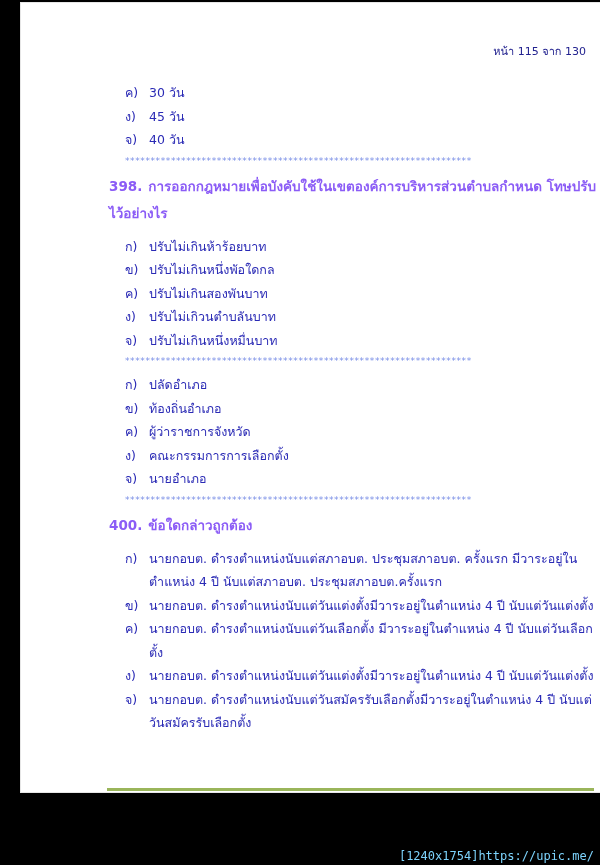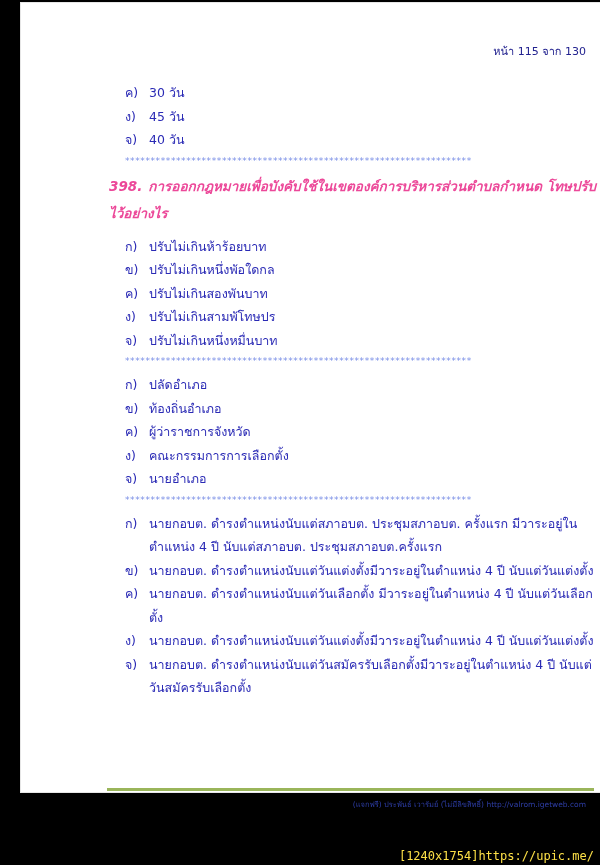--- a/index.html
+++ b/index.html
@@ -60,24 +60,23 @@
     overflow: hidden;
     white-space: nowrap;
     padding-left: 16px;
     margin-top: 3px;
     margin-bottom: 6px;
     width: 445px;
   }
   .q {
     font-size: 13.5px;
     font-weight: bold;
-    color: #ec4899;
+    color: #8b5cf6;
     line-height: 27px;
     margin-bottom: 8px;
-    font-style: italic;
   }
   .q .num { margin-right: 6px; }
   .footer-rule {
     position: absolute;
     left: 86px;
     top: 785px;
     width: 487px;
     height: 3px;
     background: #9ab55a;
   }
@@ -87,21 +86,21 @@
     top: 795px;
     font-size: 7.5px;
     color: #2e3ea8;
   }
   .watermark {
     position: absolute;
     right: 6px;
     bottom: 2px;
     font-family: "DejaVu Sans Mono", monospace;
     font-size: 12px;
-    color: #fde047;
+    color: #7dd3fc;
   }
 </style>
 </head>
 <body>
 
 <div class="page">
   <div class="header">หน้า 115 จาก 130</div>
 
   <div class="content">
 
@@ -129,21 +128,21 @@
     <div class="opt">
       <span class="lbl">ข)</span>
       <span class="txt">ปรับไม่เกินหนึ่งพัอใดกล</span>
     </div>
     <div class="opt">
       <span class="lbl">ค)</span>
       <span class="txt">ปรับไม่เกินสองพันบาท</span>
     </div>
     <div class="opt">
       <span class="lbl">ง)</span>
-      <span class="txt">ปรับไม่เกินสามพัโทษปร</span>
+      <span class="txt">ปรับไม่เกิวนตำบลันบาท</span>
     </div>
     <div class="opt">
       <span class="lbl">จ)</span>
       <span class="txt">ปรับไม่เกินหนึ่งหมื่นบาท</span>
     </div>
     <div class="stars">********************************************************************</div>
 
     <div class="opt">
       <span class="lbl">ก)</span>
       <span class="txt">ปลัดอำเภอ</span>
@@ -159,20 +158,23 @@
     <div class="opt">
       <span class="lbl">ง)</span>
       <span class="txt">คณะกรรมการการเลือกตั้ง</span>
     </div>
     <div class="opt">
       <span class="lbl">จ)</span>
       <span class="txt">นายอำเภอ</span>
     </div>
     <div class="stars">********************************************************************</div>
 
+    <div class="q">
+      <span class="num">400.</span><span>ข้อใดกล่าวถูกต้อง</span>
+    </div>
     <div class="opt">
       <span class="lbl">ก)</span>
       <span class="txt">นายกอบต. ดำรงตำแหน่งนับแต่สภาอบต. ประชุมสภาอบต. ครั้งแรก มีวาระอยู่ในตำแหน่ง 4 ปี นับแต่สภาอบต. ประชุมสภาอบต.ครั้งแรก</span>
     </div>
     <div class="opt">
       <span class="lbl">ข)</span>
       <span class="txt">นายกอบต. ดำรงตำแหน่งนับแต่วันแต่งตั้งมีวาระอยู่ในตำแหน่ง 4 ปี นับแต่วันแต่งตั้ง</span>
     </div>
     <div class="opt">
       <span class="lbl">ค)</span>
@@ -182,16 +184,15 @@
       <span class="lbl">ง)</span>
       <span class="txt">นายกอบต. ดำรงตำแหน่งนับแต่วันแต่งตั้งมีวาระอยู่ในตำแหน่ง 4 ปี นับแต่วันแต่งตั้ง</span>
     </div>
     <div class="opt">
       <span class="lbl">จ)</span>
       <span class="txt">นายกอบต. ดำรงตำแหน่งนับแต่วันสมัครรับเลือกตั้งมีวาระอยู่ในตำแหน่ง 4 ปี นับแต่วันสมัครรับเลือกตั้ง</span>
     </div>
   </div>
 
   <div class="footer-rule"></div>
-  <div class="footer-text">(แจกฟรี) ประพันธ์ เวารัมย์ (ไม่มีลิขสิทธิ์)  http://valrom.igetweb.com</div>
 </div>
 
 <div class="watermark">[1240x1754]https://upic.me/</div>
 
 </body></html>

